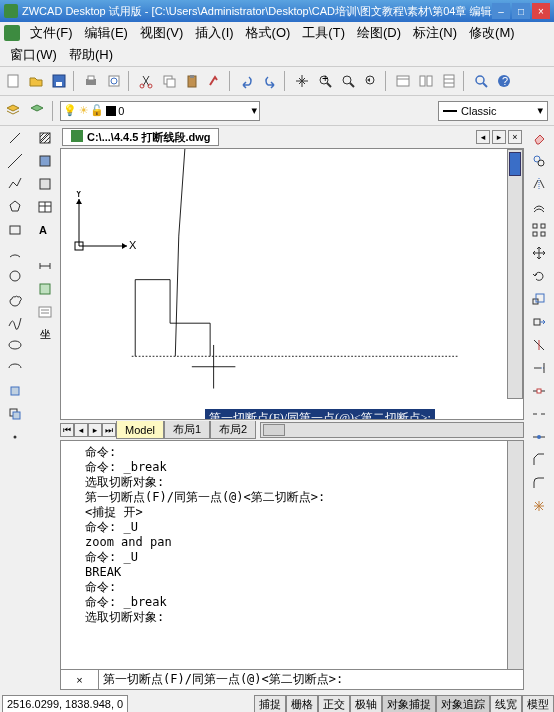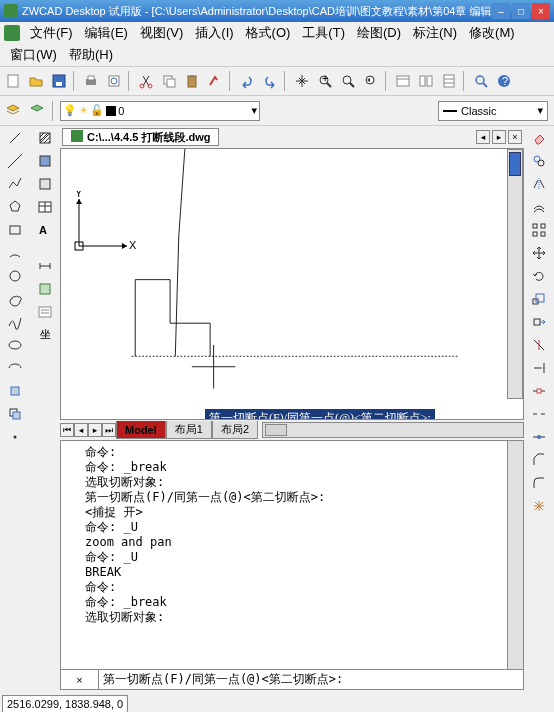--- a/index.html
+++ b/index.html
@@ -26,21 +26,21 @@
 .rightbar{width:30px;background:#f0f0f0;display:flex;flex-direction:column;align-items:center;padding-top:2px;gap:3px}
 .center{flex:1;display:flex;flex-direction:column;background:#f0f0f0}
 .doctab{height:22px;background:#f0f0f0;display:flex;align-items:center;padding:0 2px;gap:4px}
 .doctab .tab{background:#fff;border:1px solid #888;padding:1px 8px;display:flex;gap:4px;height:18px}
 .doctab .nav{margin-left:auto;display:flex;gap:2px}
 .canvas{flex:1;background:#fff;border:1px solid #888;position:relative;overflow:hidden}
 .axis{position:absolute;left:8px;bottom:158px;font-size:11px}
 .modeltabs{height:20px;background:#f0f0f0;display:flex;align-items:center}
 .modeltabs .nav{display:flex}
 .mtab{border:1px solid #888;border-top:none;padding:0 8px;height:18px;display:flex;align-items:center;background:#fff;cursor:pointer}
-.mtab.active{background:#b91c1c;font-weight:bold}
+.mtab.active{background:#fef9c3;font-weight:normal}
 .mtab.inactive{background:#e0e0e0}
 .scrollh{flex:1;height:16px;background:#e0e0e0;border:1px solid #888;margin-left:4px;position:relative}
 .scrollh .thumb{position:absolute;left:2px;top:1px;width:22px;height:12px;background:#d4d4d4;border:1px solid #888}
 .cmdpanel{height:230px;border:1px solid #888;background:#fff;display:flex}
 .cmdhist{flex:1;padding:4px 24px;font-family:SimSun,monospace;font-size:12px;line-height:15px;overflow:hidden;white-space:pre}
 .cmdscroll{width:16px;background:#e0e0e0;border-left:1px solid #888}
 .cmdline{height:20px;display:flex;align-items:center;border:1px solid #888;border-top:none;background:#fff}
 .cmdx{width:38px;text-align:center;border-right:1px solid #888;height:100%;display:flex;align-items:center;justify-content:center}
 .cmdinput{flex:1;padding:0 4px;font-family:SimSun,monospace;font-size:12px}
 .statusbar{height:28px;background:#f0f0f0;display:flex;align-items:center;font-size:11px}
@@ -539,13 +539,23 @@
     <div class="sidebtn">
         <svg width="16" height="16">
           <path d="M8 8l4-4M8 8l-4-4M8 8l4 4M8 8l-4 4M8 8h5M8 8h-5M8 8v5M8 8v-5" stroke="#c08040"></path>
         </svg>
       </div>
   </div>
 </div>
 
 <div class="statusbar">
   <div class="coords">2516.0299, 1838.948, 0</div>
+  <div class="stbtns">
+    <div class="stbtn">捕捉</div>
+    <div class="stbtn">栅格</div>
+    <div class="stbtn">正交</div>
+    <div class="stbtn">极轴</div>
+    <div class="stbtn active">对象捕捉</div>
+    <div class="stbtn active">对象追踪</div>
+    <div class="stbtn">线宽</div>
+    <div class="stbtn">模型</div>
+  </div>
 </div>
 
 </body></html>

